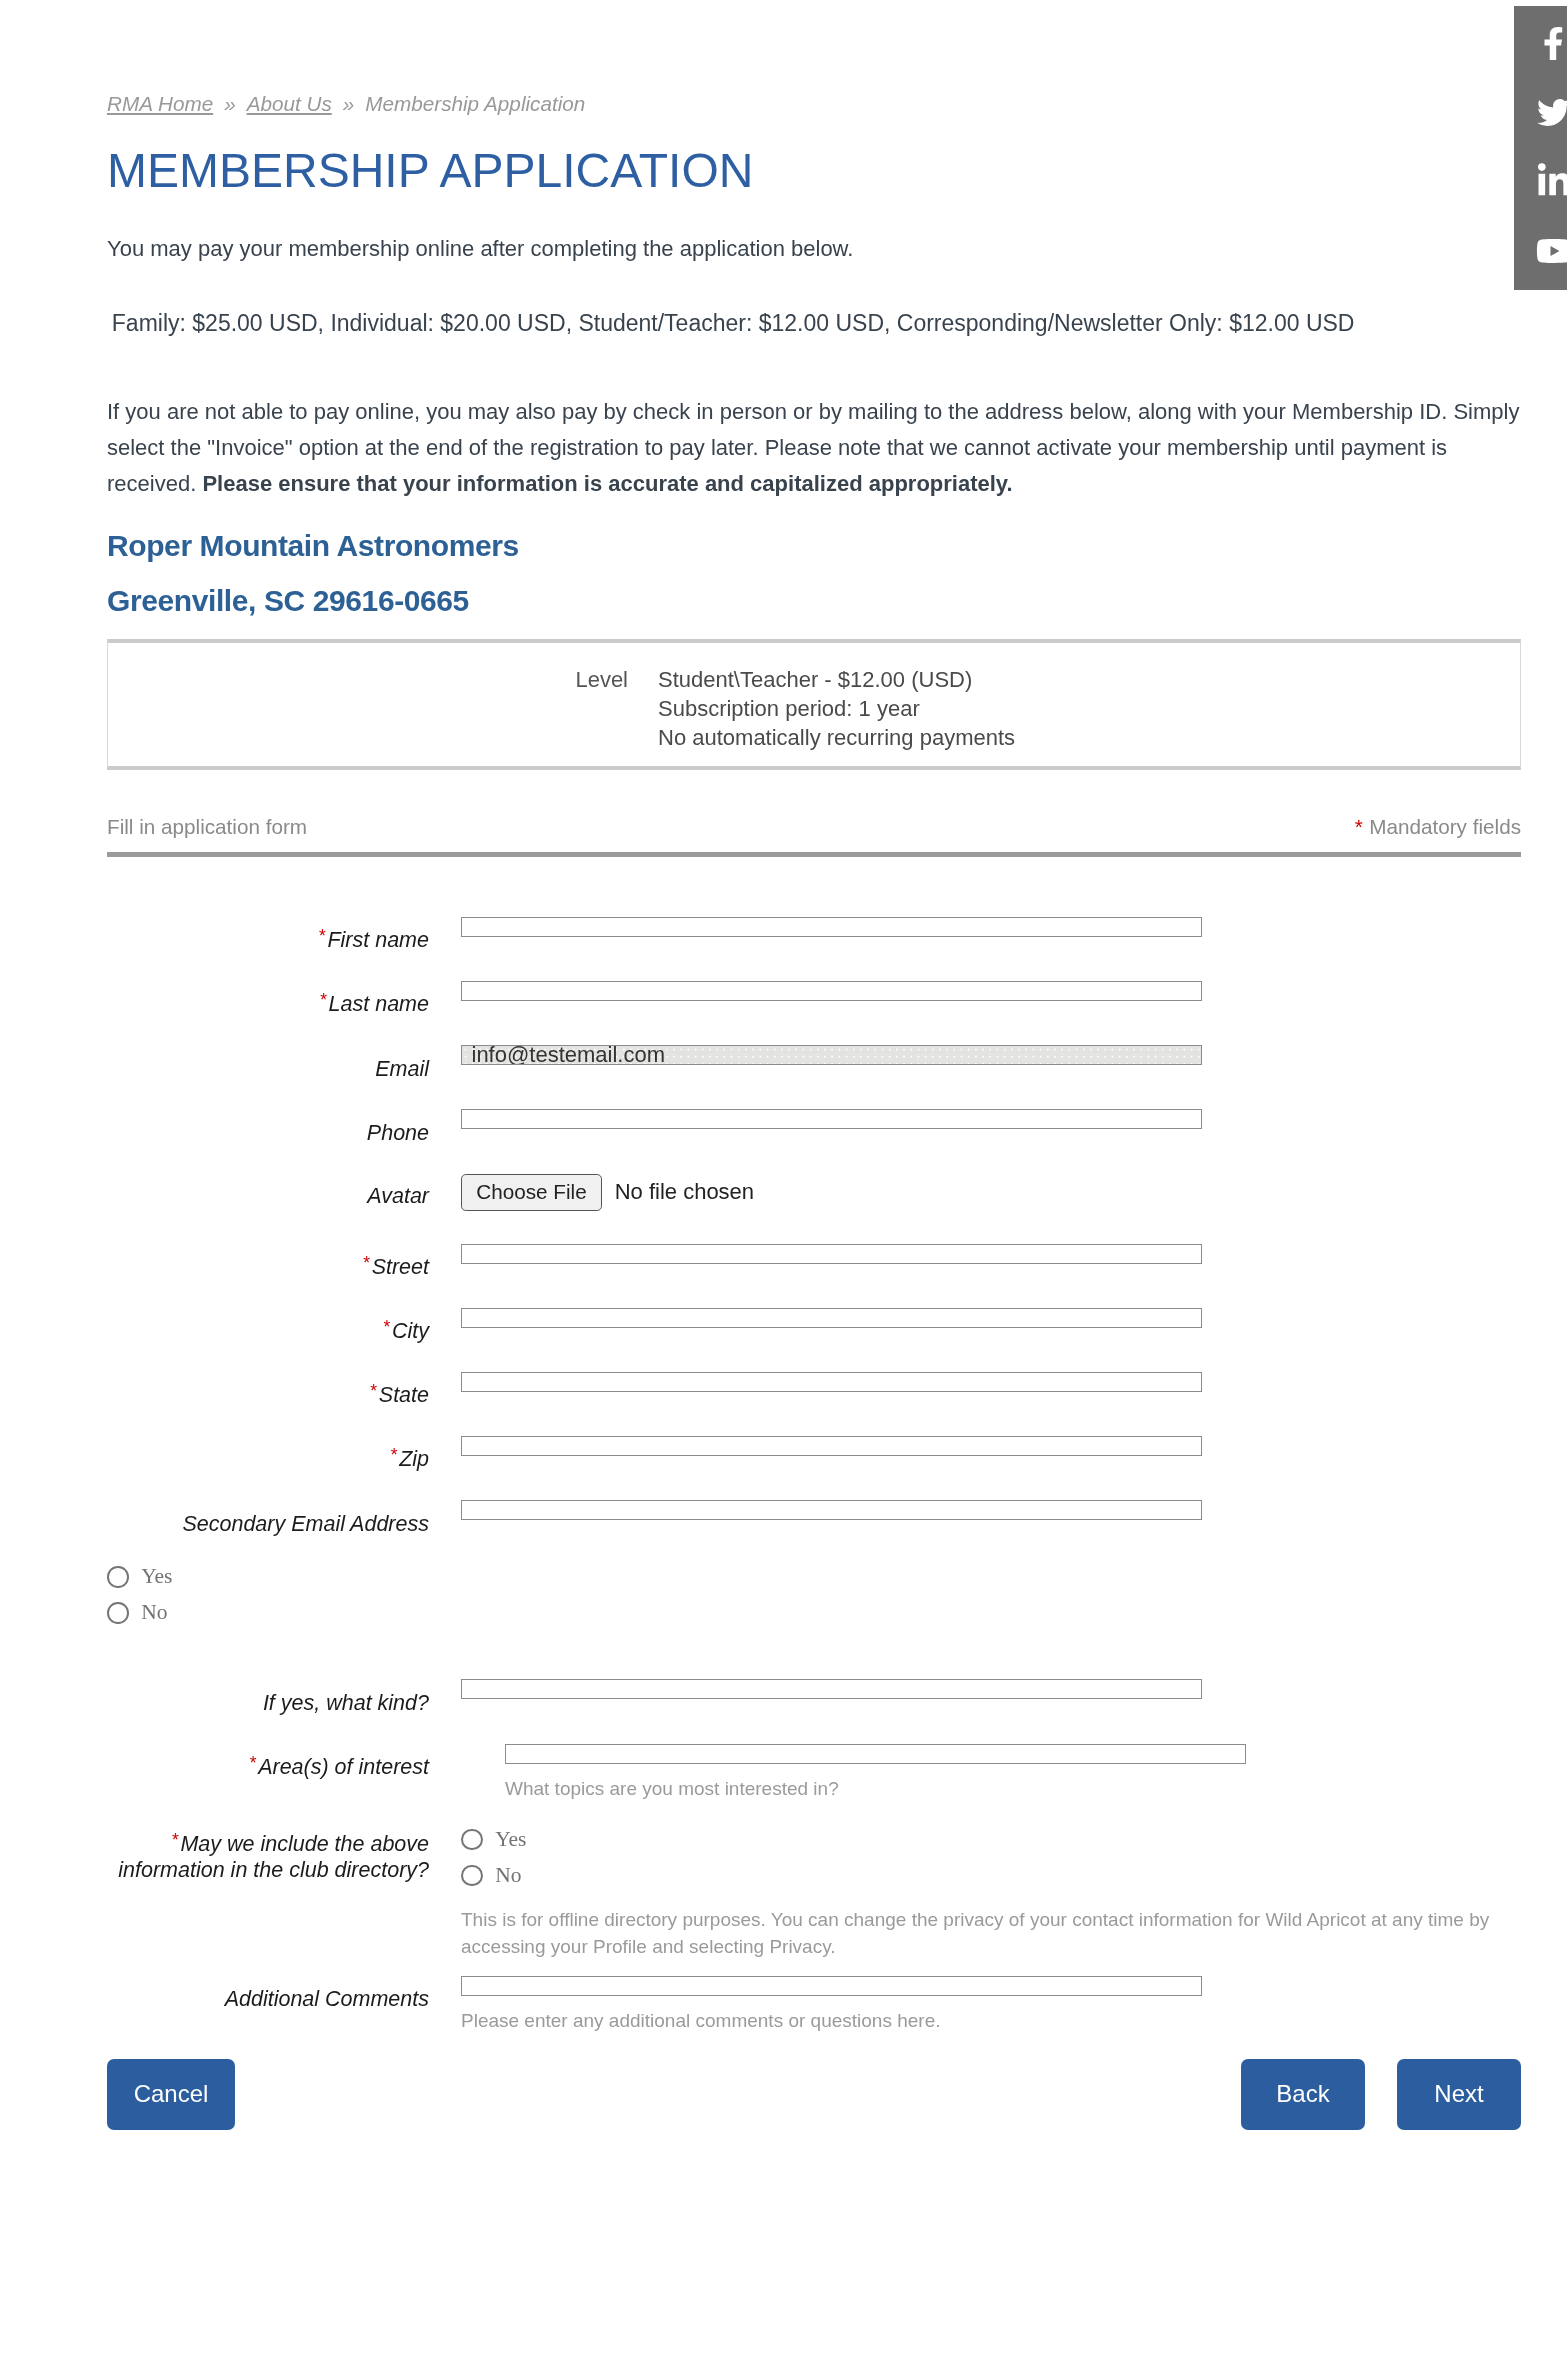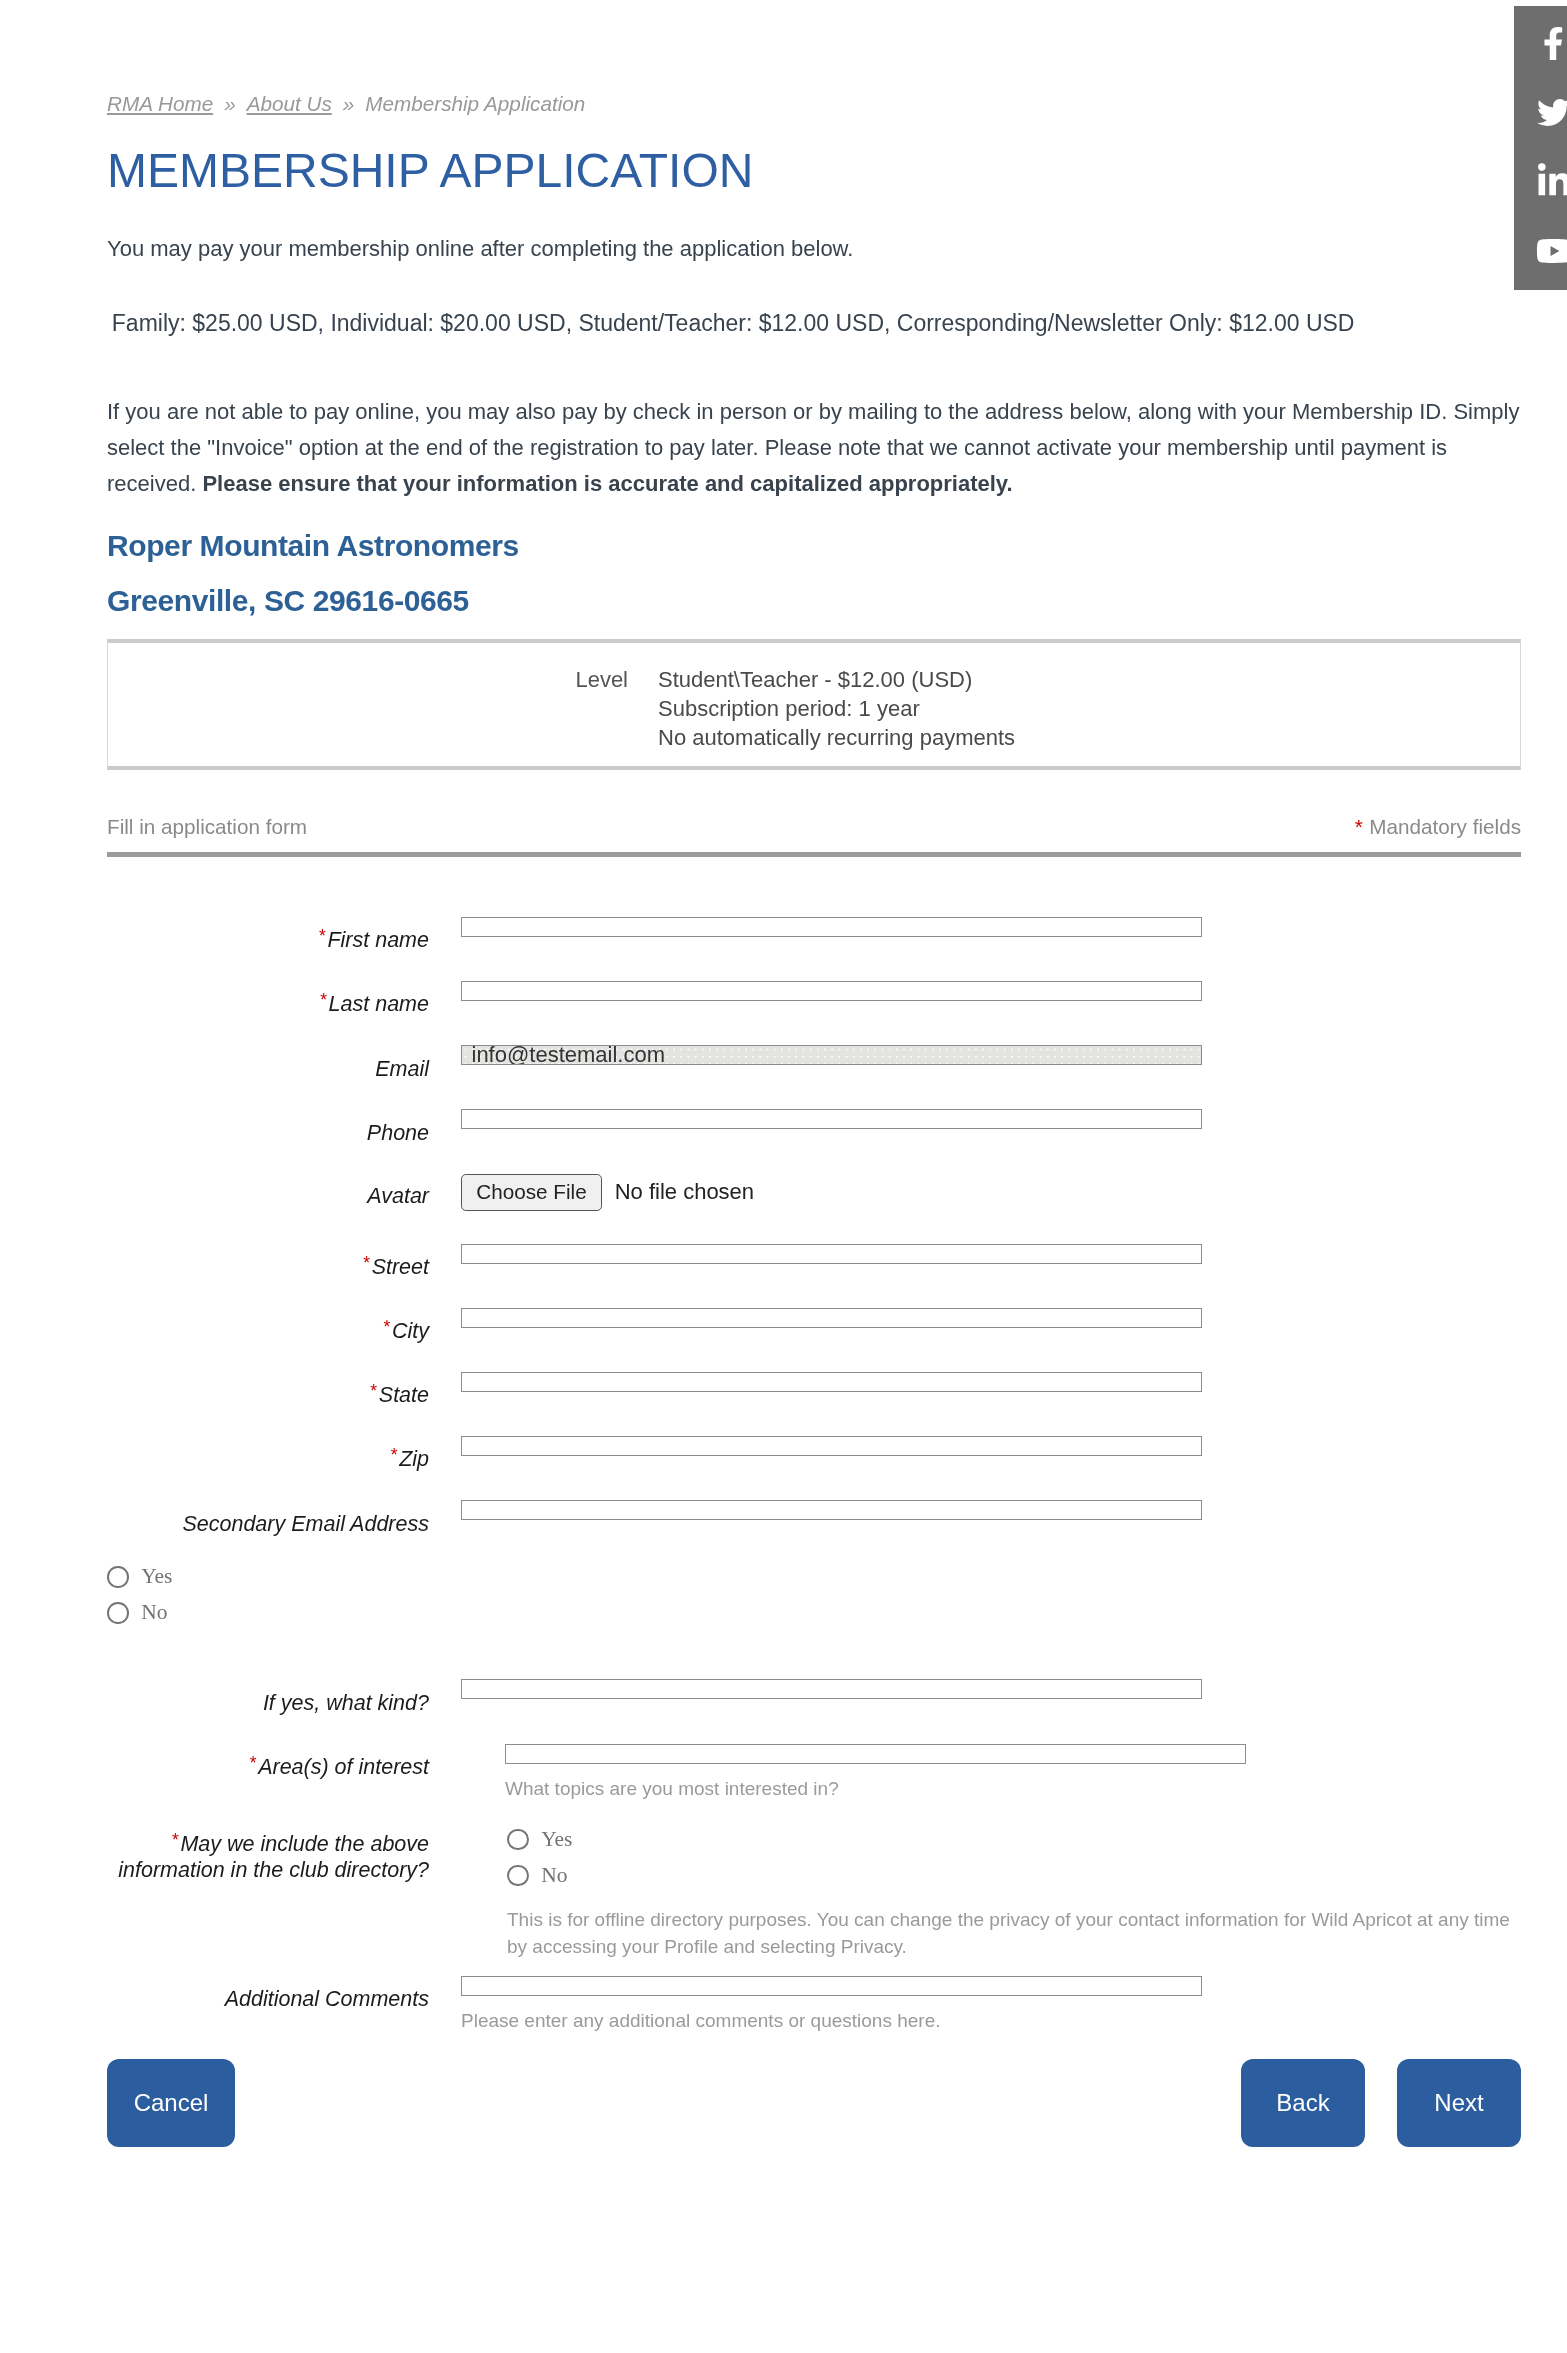--- a/index.html
+++ b/index.html
@@ -73,28 +73,28 @@
   .radio-row .row-label { padding-top:0; }
   .radio-option { display:flex; align-items:center; margin-bottom:11px; cursor:pointer; }
   .radio { width:21.5px; height:21.5px; box-sizing:border-box; border:2.4px solid #757575; border-radius:50%;
            background:#fff; flex:none; }
   .radio-label { margin-left:12.7px; font-size:21.5px; color:#737373;font-family:Liberation Serif, serif; }
 
   .helper { margin-top:11px; font-size:19px; color:#9a9a9a; line-height:27px; max-width:1057px; }
 
   .row-telescope { margin-bottom:43px; }
   .row-interests { margin-bottom:25.4px;gap:44px; }
-  .row-directory { margin-bottom:16px;gap:46px; }
+  .row-directory { margin-bottom:16px; }
   .row-directory .helper { margin-top:17.5px; }
   .row-comments { margin-bottom:0; }
 
   
   .buttons { display:flex; align-items:center; margin-top:25.4px; }
-  .btn { height:88px; min-width:124px; box-sizing:border-box; padding:0 22px; border:none;
-         border-radius:12px; background:#2c5d9e; color:#fff; font-size:24px; font-family:inherit;
+  .btn { height:71px; min-width:124px; box-sizing:border-box; padding:0 22px; border:none;
+         border-radius:7px; background:#2c5d9e; color:#fff; font-size:24px; font-family:inherit;
          display:flex; align-items:center; justify-content:center; cursor:pointer; }
   .btn-cancel { min-width:128px; }
   .spacer { flex:1; }
   .btn-back { margin-right:32px; }
 </style>
 </head>
 <body>
 
 <div class="page">
 

